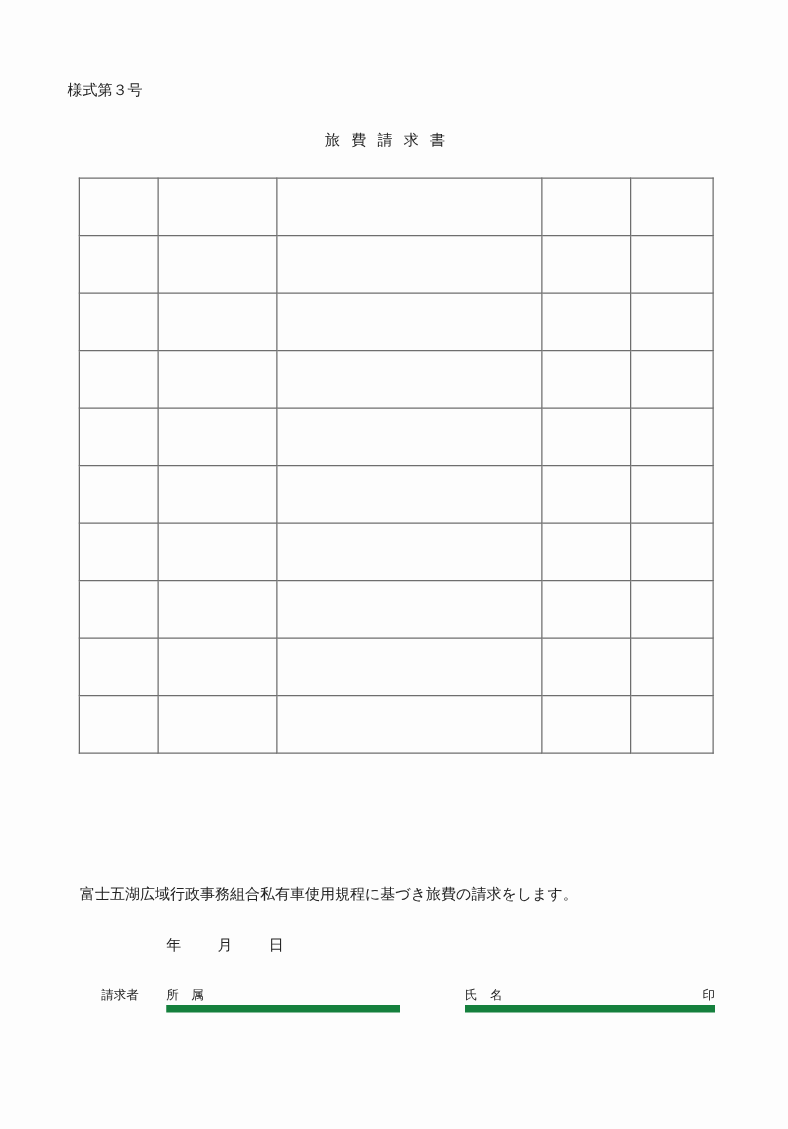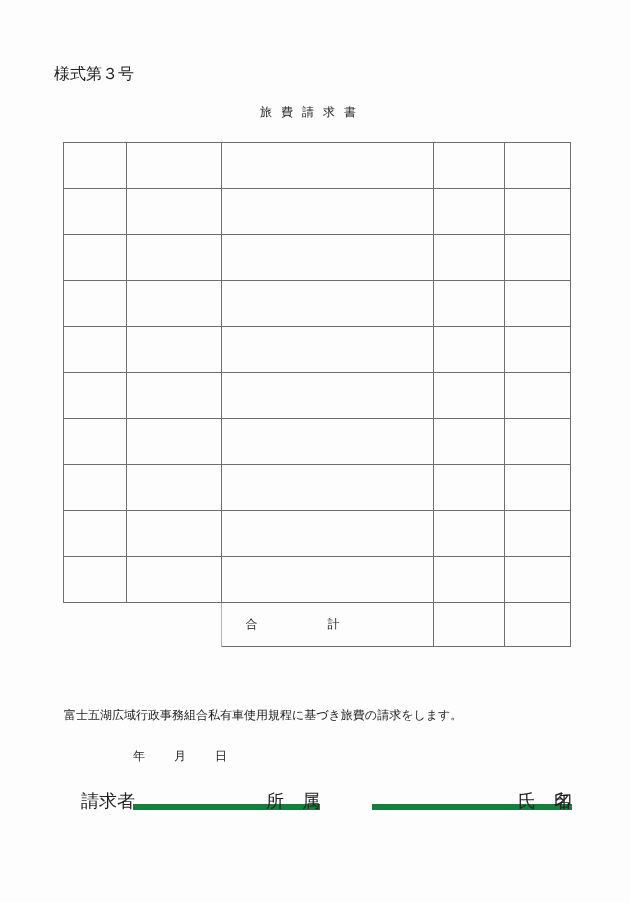--- a/index.html
+++ b/index.html
@@ -1,21 +1,21 @@
 <!DOCTYPE html>
 <html><head>
   <meta charset="utf-8">
   <style>
     html, body { margin: 0; padding: 0; }
     body {
       width: 630px; height: 903px; background: #fdfdfd; position: relative;
       font-family: "DejaVu Serif", "Liberation Serif", serif; color: #222; overflow: hidden;
     }
     .abs { position: absolute; }
-    .form-no { left: 54px; top: 64px; font-size: 16px; }
+    .form-no { left: 54px; top: 64px; font-size: 12px; }
     .title { left: 260px; top: 104px; font-size: 12px; letter-spacing: 9px; }
     table.grid {
       position: absolute; left: 63px; top: 142px; border-collapse: collapse;
       table-layout: fixed; font-size: 12px;
     }
     table.grid td {
       border: 1px solid #6e6e6e; padding: 0; text-align: center; vertical-align: middle;
     }
     table.grid td.c3 { border-left-color: #b0b0b0; }
     table.grid tr.head td { height: 38px; }
@@ -23,21 +23,21 @@
     table.grid tr.total td { height: 43px; }
     table.grid tr.total td.blank { border: none; border-right: 1px solid #b0b0b0; border-top: 1px solid #6e6e6e; }
     .h1 { letter-spacing: 5px; }
     .h2 { letter-spacing: 4px; }
     .h3 { letter-spacing: 26px; padding-left: 20px; }
     .h4 { letter-spacing: 1px; }
     .h5 { letter-spacing: 6px; }
     .tot { letter-spacing: 70px; padding-left: 60px; }
     .stmt { left: 64px; top: 707px; font-size: 12px; }
     .date { top: 748px; font-size: 12px; }
-    .sig { top: 789px; font-size: 18px; text-align: right; }
+    .sig { top: 789px; font-size: 10px; }
     .uline { border-bottom: 6px solid #15803d; height: 15px; }
   </style>
 </head>
 <body>
 
 <div class="abs form-no">様式第３号</div>
 <div class="abs title">旅費請求書</div>
 
 <table class="grid">
   <colgroup>
@@ -111,26 +111,20 @@
         <td class="c3"></td>
         <td></td>
       </tr>
   <tr class="body">
         <td></td>
         <td></td>
         <td class="c3"></td>
         <td class="c3"></td>
         <td></td>
       </tr>
-  <tr class="total">
-    <td class="blank" colspan="2"></td>
-    <td class="c3 tot">合計</td>
-    <td class="c3"></td>
-    <td></td>
-  </tr>
 </tbody>
   </table>
 
 <div class="abs stmt">富士五湖広域行政事務組合私有車使用規程に基づき旅費の請求をします。</div>
 
 <div class="abs date" style="left:133px">年</div>
 <div class="abs date" style="left:174px">月</div>
 <div class="abs date" style="left:215px">日</div>
 
 <div class="abs sig" style="left:81px">請求者</div>

